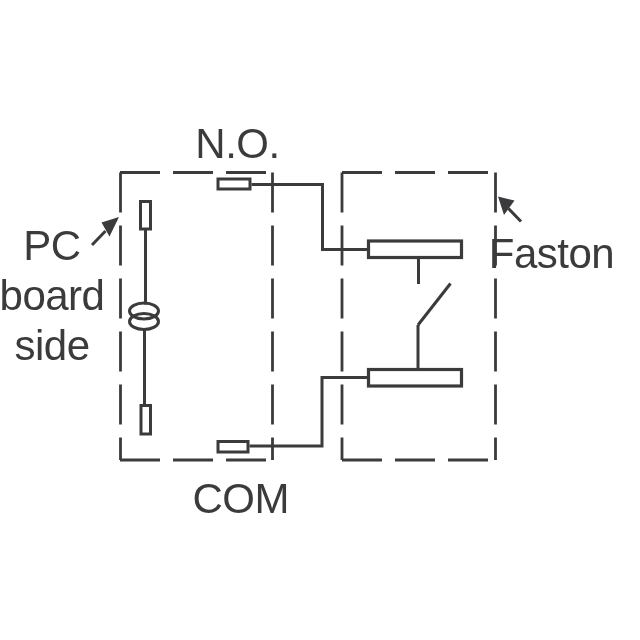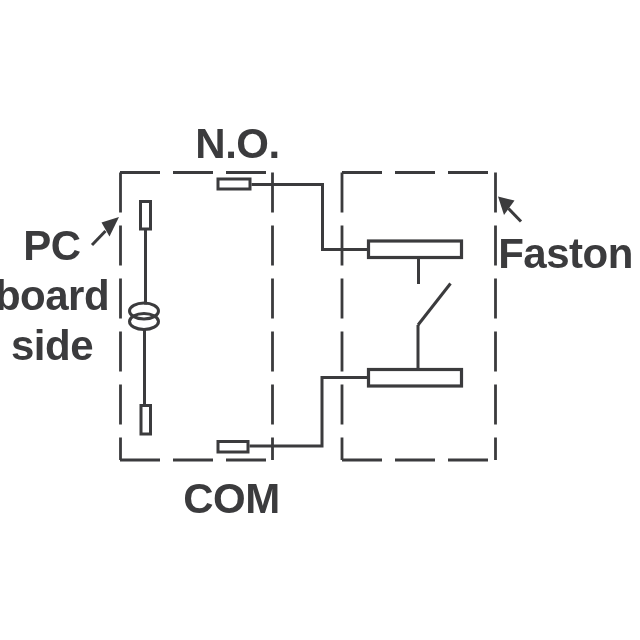--- a/index.html
+++ b/index.html
@@ -1,24 +1,24 @@
 <!DOCTYPE html>
 <html><head>
 <meta charset="utf-8">
 <style>
   html,body{margin:0;padding:0;background:#ffffff;}
   #stage{position:relative;width:640px;height:640px;background:#ffffff;overflow:hidden;
          font-family:"Liberation Sans",sans-serif;}
   #schematic{position:absolute;left:0;top:0;}
   .label{position:absolute;color:#3b3b3d;font-size:42px;text-align:center;letter-spacing:-0.5px;}
-  .label div{white-space:nowrap;font-weight:bold;}
+  .label div{white-space:nowrap;}
   #lbl-no{left:180px;top:121px;width:115px;line-height:46px;}
   #lbl-pc{left:-6px;top:221px;width:116px;line-height:50px;}
-  #lbl-faston{left:497px;top:230px;width:137px;line-height:48px;}
-  #lbl-com{left:174px;top:476px;width:115px;line-height:46px;}
+  #lbl-faston{left:483px;top:230px;width:137px;line-height:48px;}
+  #lbl-com{left:174px;top:476px;width:115px;line-height:46px;text-align:right;}
   .filled{fill:#3b3b3d;stroke:none;}
 </style>
 </head>
 <body>
 
 <div id="stage">
 
   <svg id="schematic" width="640" height="640" viewBox="0 0 640 640">
     <g fill="none" stroke="#3b3b3d" stroke-width="3">
 

